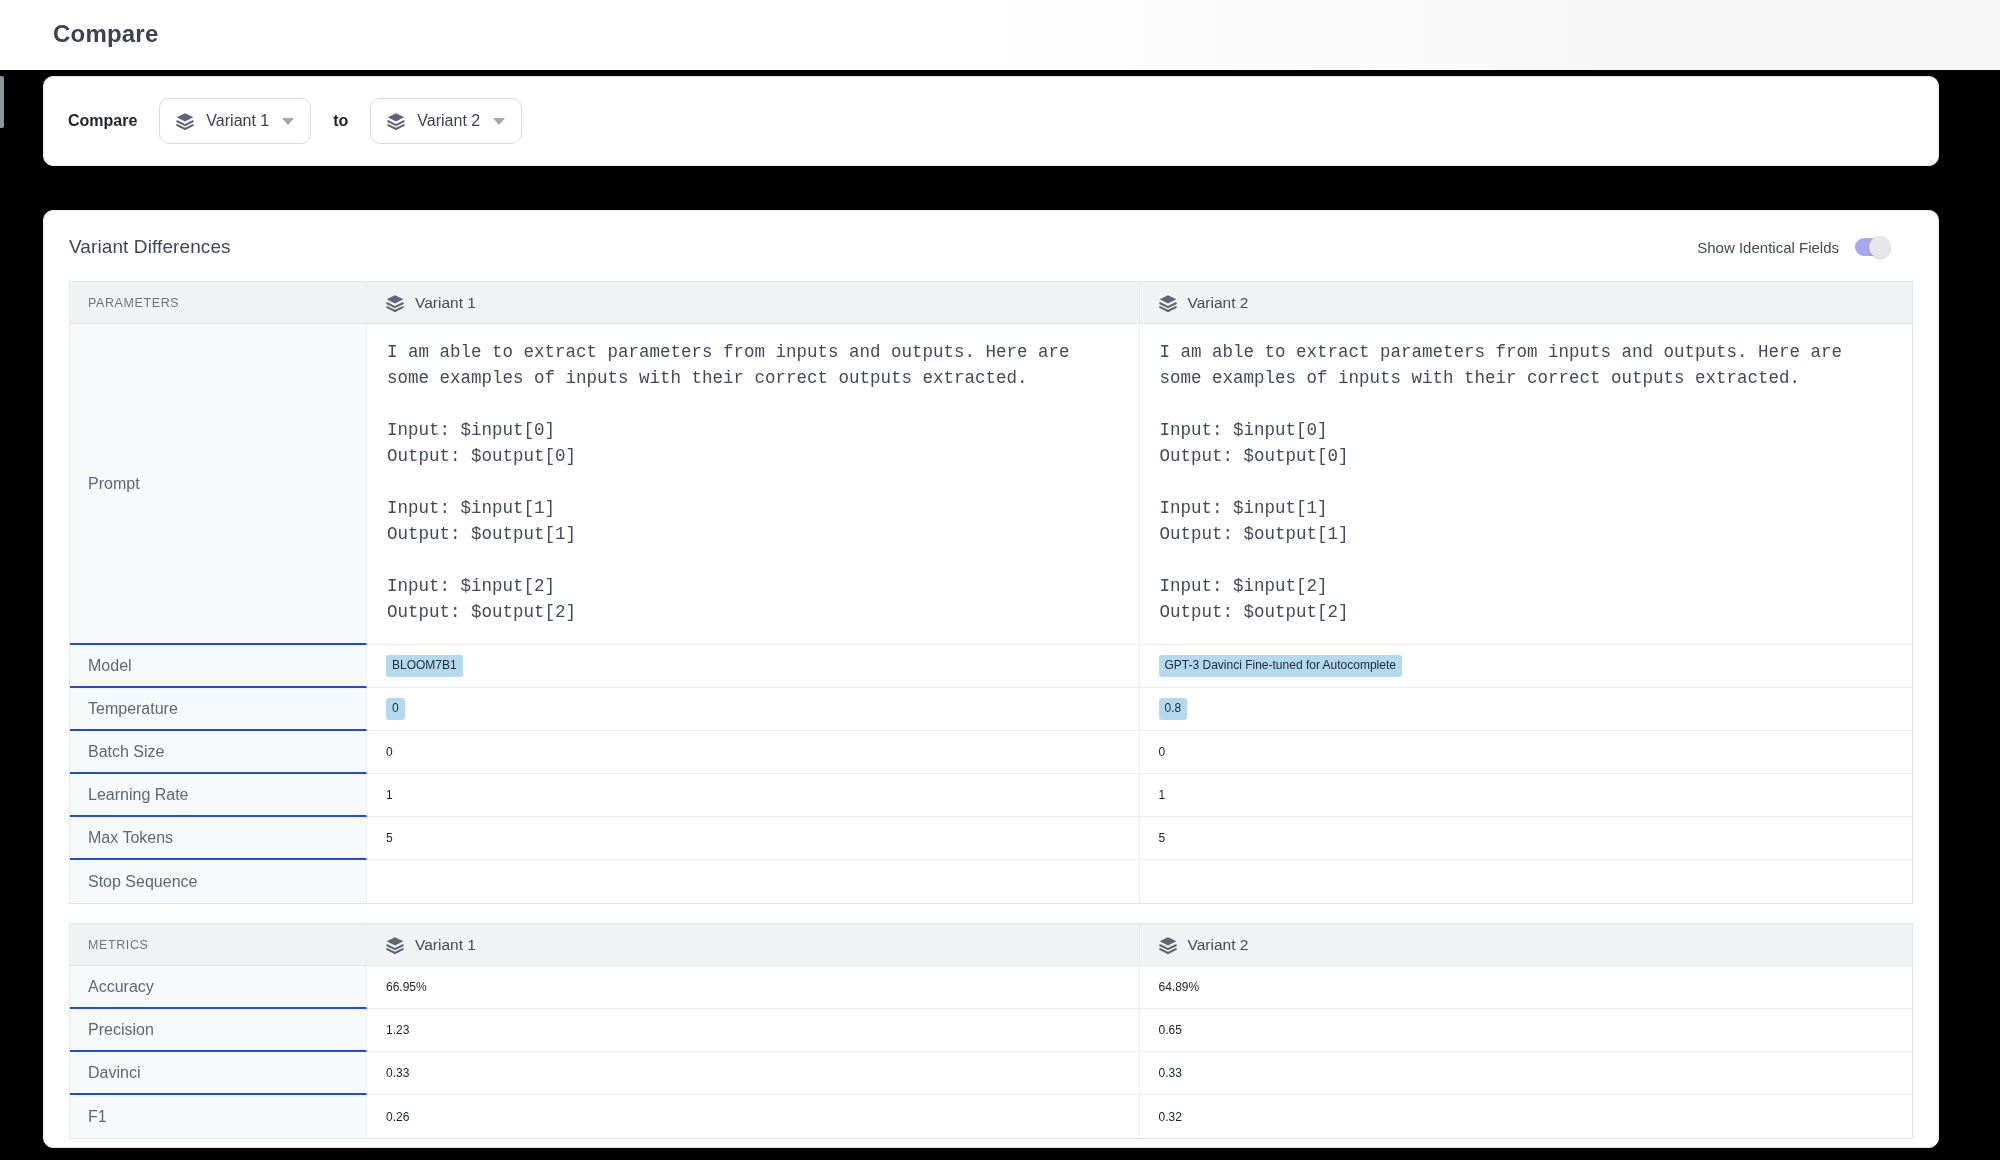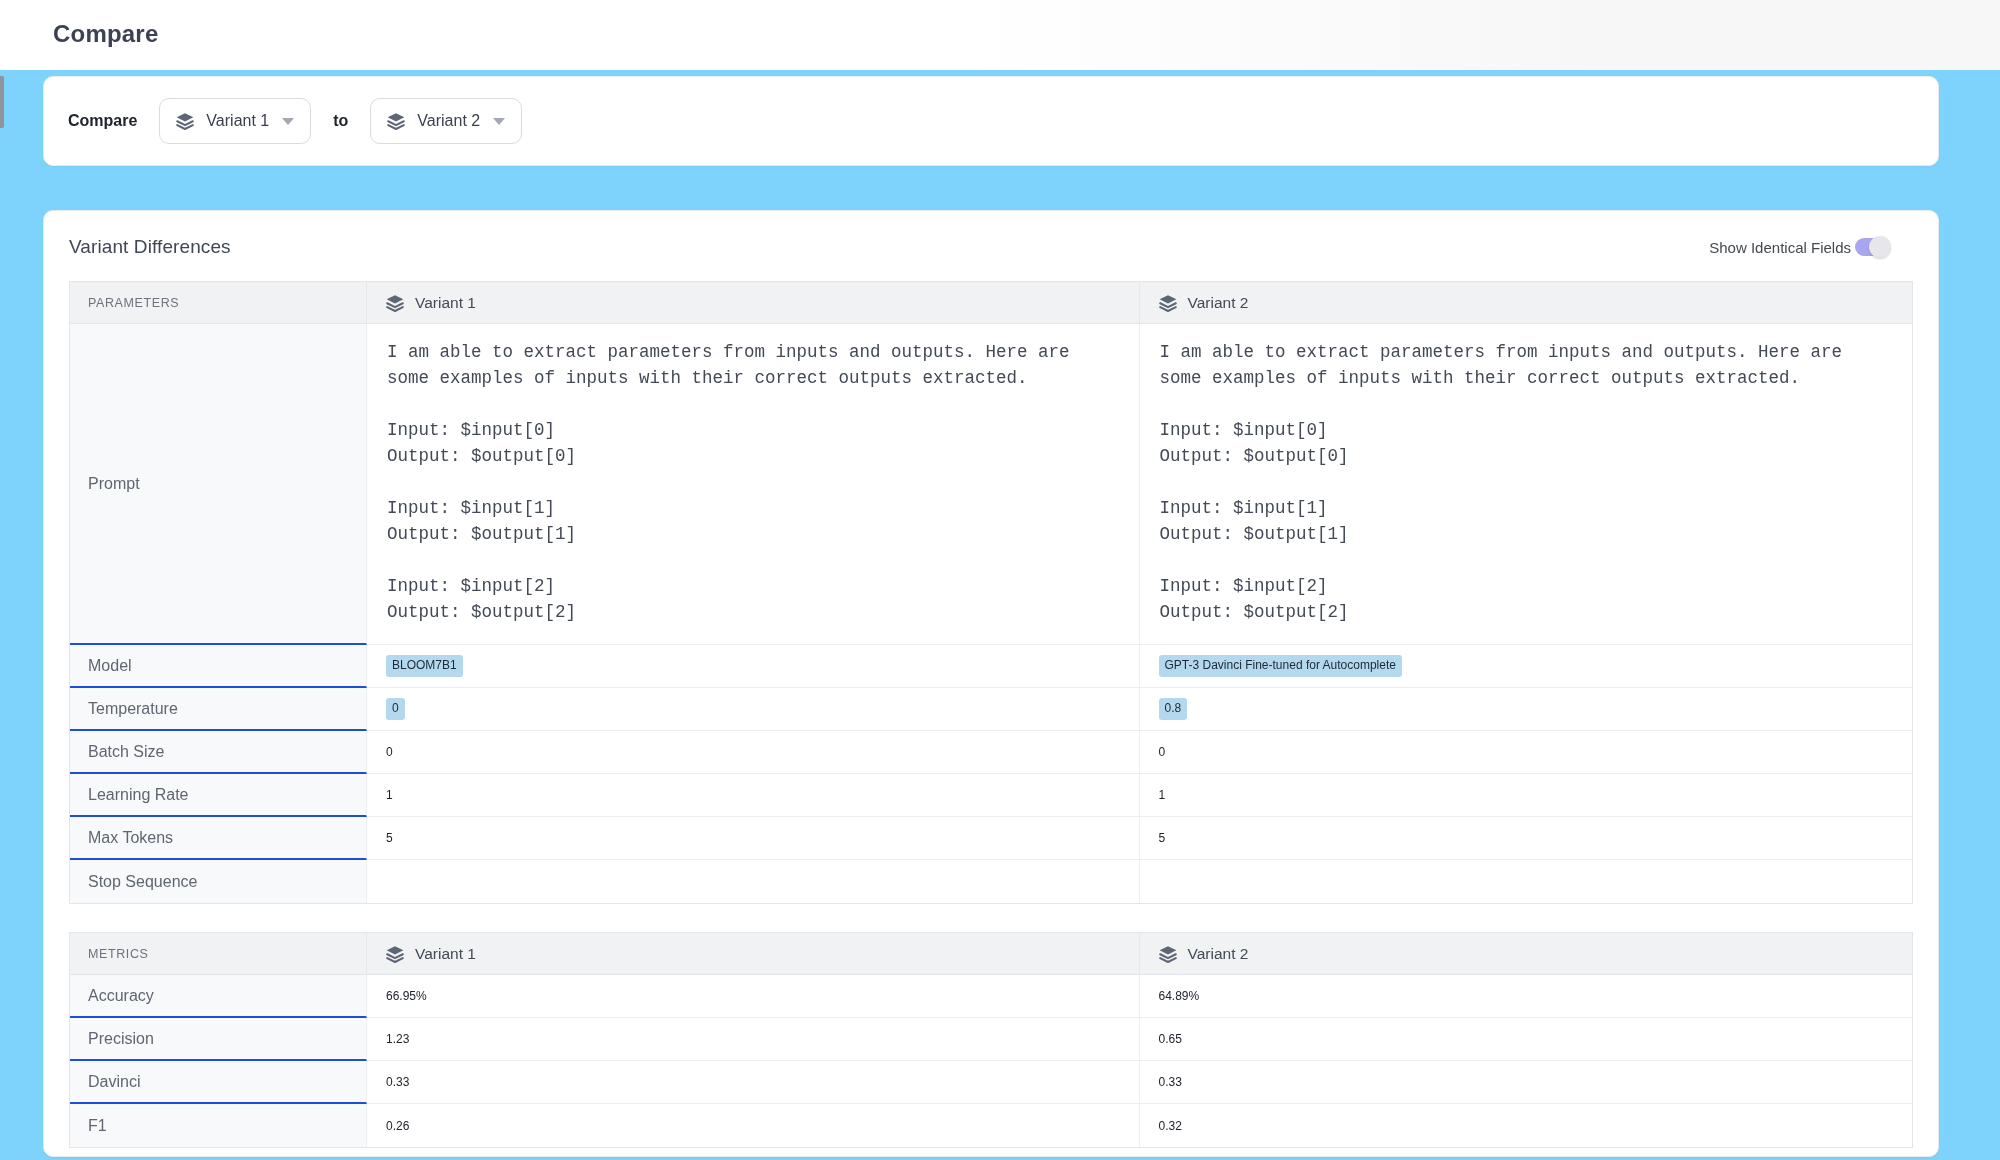--- a/index.html
+++ b/index.html
@@ -5,21 +5,21 @@
   * { box-sizing: border-box; margin: 0; padding: 0; }
   html,body { width:2000px; }
   body {
     font-family: "Liberation Sans", sans-serif;
     background:#f4f5f6;
     -webkit-font-smoothing: antialiased;
   }
   .screen {
     position:relative;
     width:2000px; height:1160px;
-    background:#7dd3fc;
+    background:#000000;
     overflow:hidden;
   }
   
   .page-header {
     height:70px;
     background:linear-gradient(90deg,#ffffff 0%,#ffffff 48%,#f7f7f8 80%);
     padding:20px 0 0 53px;
   }
   .page-header h1 {
     font-size:24px; font-weight:600; color:#3b4252; letter-spacing:.2px;
@@ -55,38 +55,38 @@
     border-left:6px solid transparent; border-right:6px solid transparent;
     border-top:7px solid #a3a8b1;
   }
   .stack-ic { display:inline-flex; width:20px; height:20px; }
   .stack-ic svg { width:100%; height:100%; }
 
   
   .diff-card { margin-top:44px; padding:25px 25px 8px 25px; }
   .diff-head { display:flex; align-items:center; justify-content:space-between; margin-bottom:23px; }
   .diff-head h2 { font-size:19px; font-weight:500; color:#3f4656; letter-spacing:.1px; }
-  .toggle-group { display:flex; align-items:center; gap:4px; padding-right:26px;text-align:right; }
+  .toggle-group { display:flex; align-items:center; gap:16px; padding-right:26px;text-align:right; }
   .toggle-group .tg-label { font-size:15px; color:#44494f; }
   .toggle {
     position:relative; width:32px; height:18px; border-radius:9px;
     background:var(--accent,#a9a6f0); cursor:pointer; display:inline-block;
   }
   .toggle .knob {
     position:absolute; right:-4px; top:-2px; width:22px; height:22px;
     border-radius:50%; background:#e6e6eb; box-shadow:0 1px 2px rgba(0,0,0,.18);
   }
 
   
   .dtable {
     display:grid; grid-template-columns:297px 1fr 1fr;
     border:1px solid #e2e5e9; border-radius:0; overflow:hidden;
     background:#fff;
   }
-  .dtable.metrics { margin-top:28px; }
+  .dtable.metrics { margin-top:19px; }
   .th {
     background:#f1f2f4; height:42px;
     display:flex; align-items:center;
     padding-left:18px;
     border-bottom:1px solid #e2e5e9;
   }
   .th.sec {
     font-size:12.5px; font-weight:500; letter-spacing:.6px; color:#6d737e;
     border-right:1px solid #e6e8ec;
   }

